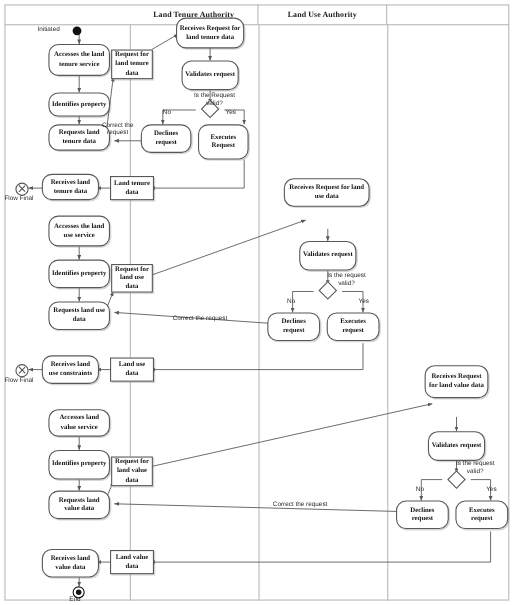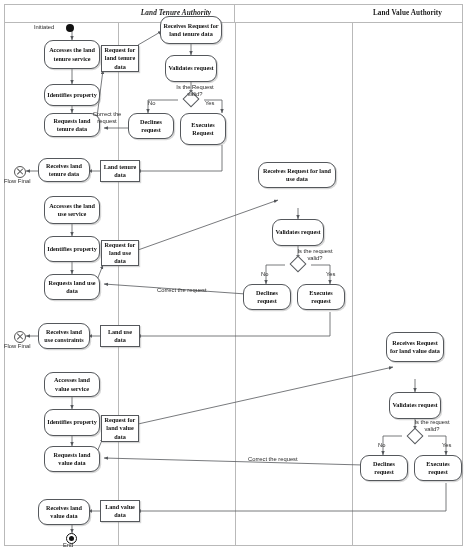--- a/index.html
+++ b/index.html
@@ -35,22 +35,22 @@
   .lbl2{position:absolute;font-size:5.8px;color:#2a2a2a;text-align:center;line-height:1.25;
         font-family:"Liberation Sans",sans-serif;width:46px;}
 </style>
 </head>
 <body>
 
 <div id="root">
 
   <div id="frame"></div>
 
-  <div class="lane-hdr" style="left:118px;width:117px;font-style:italic;">Land Tenure Authority</div>
-  <div class="lane-hdr last" style="left:352px;width:111px;">Land Value Authority</div>
+  <div class="lane-hdr" style="left:118px;width:117px;">Land Tenure Authority</div>
+  <div class="lane-hdr" style="left:235px;width:117px;">Land Use Authority</div>
   <div class="hdr-rule" style="top:22px;"></div>
 
   <div class="lane-div" style="left:118px;"></div>
   <div class="lane-div" style="left:235px;"></div>
   <div class="lane-div" style="left:352px;"></div>
 
   <svg id="wires">
     <defs>
       <marker id="ah" markerWidth="6" markerHeight="6" refX="5.2" refY="2.2" orient="auto">
         <path d="M0,0 L5.4,2.2 L0,4.4 z" fill="#55585c"></path>

